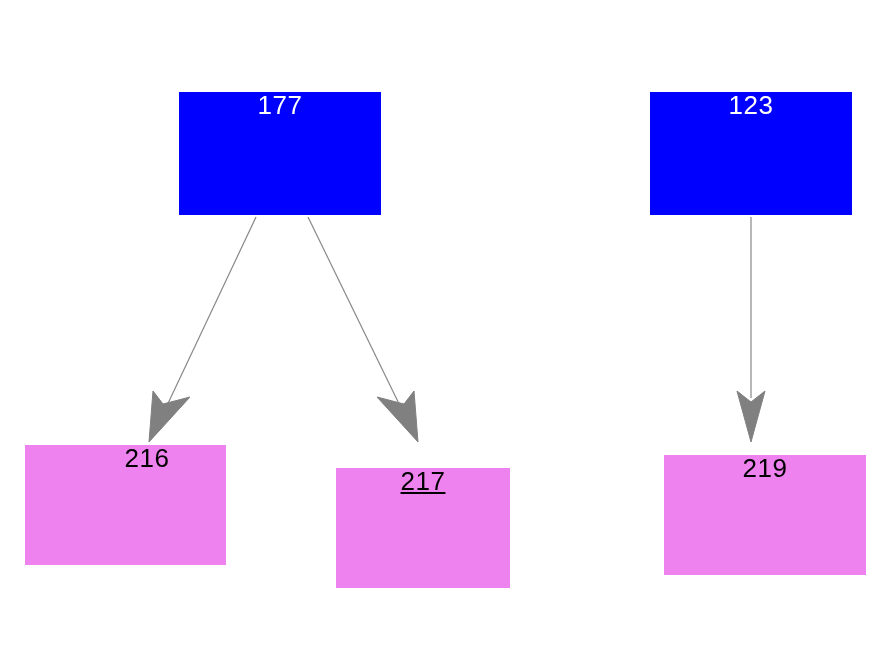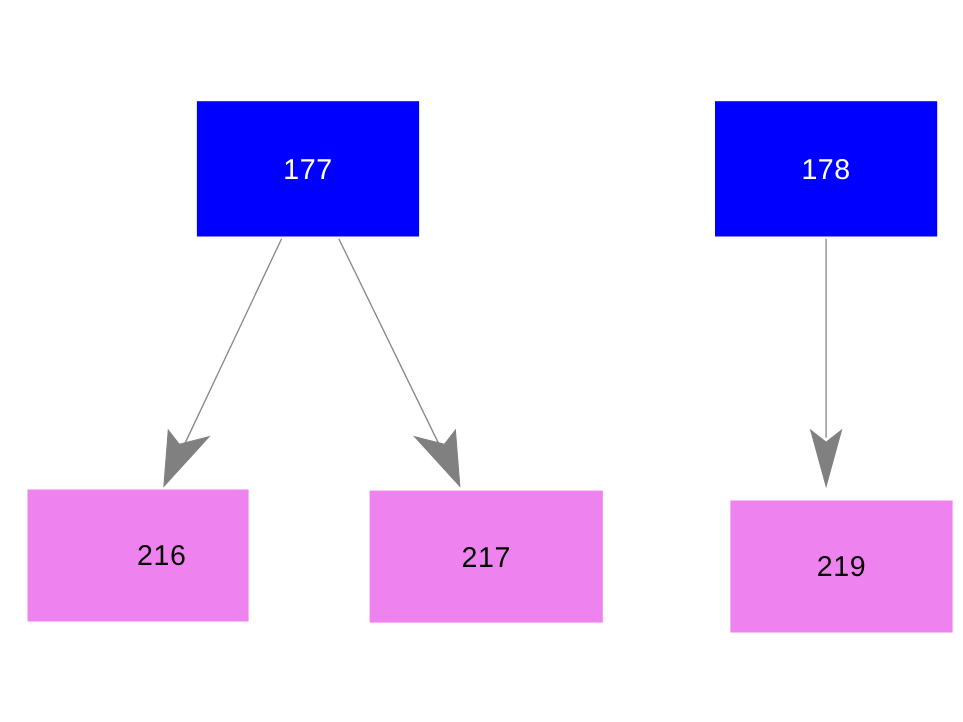--- a/index.html
+++ b/index.html
@@ -23,21 +23,21 @@
     position: absolute;
     left: 0;
     top: 0;
     width: 875px;
     height: 656px;
   }
   .node {
     position: absolute;
     box-sizing: border-box;
     display: flex;
-    align-items: center;
+    align-items: flex-start;
     justify-content: center;
     font-size: 26px;
     line-height: 1;
     letter-spacing: 0.5px;
   }
   .node-parent {
     background: #0000ff;
     color: #ffffff;
   }
   .node-child {
@@ -70,28 +70,28 @@
       <path d="M 751 217 L 751 398" fill="none" stroke="#888888" stroke-width="1.2"></path>
       <path d="M 751 442 L 737 391 L 751 402 L 765 391 Z" fill="#808080" stroke="#808080" stroke-width="1"></path>
     </g>
   </svg>
 
   <div class="node node-parent" style="left:179px; top:92px; width:202px; height:123px;">
     <span class="node-label">177</span>
   </div>
 
   <div class="node node-parent" style="left:650px; top:92px; width:202px; height:123px;">
-    <span class="node-label">178</span>
+    <span class="node-label">123</span>
   </div>
 
   <div class="node node-child" style="left:25px; top:445px; width:201px; height:120px;padding-left:43px;">
     <span class="node-label">216</span>
   </div>
 
-  <div class="node node-child" style="left:336px; top:446px; width:212px; height:120px;">
+  <div class="node node-child" style="left:336px; top:468px; width:174px; height:120px;text-decoration:underline;">
     <span class="node-label">217</span>
   </div>
 
   <div class="node node-child" style="left:650px; top:455px; width:202px; height:120px;margin-left:14px;">
     <span class="node-label">219</span>
   </div>
 
 </div>
 
 </body></html>

